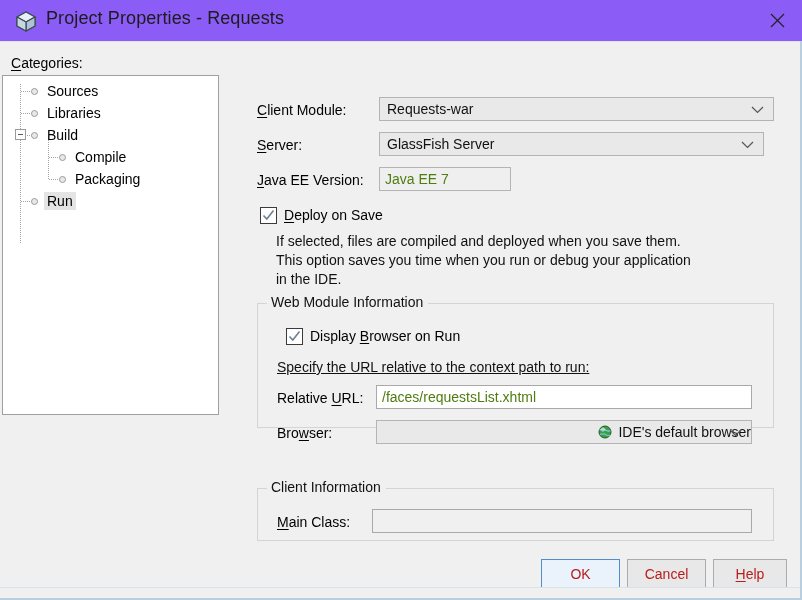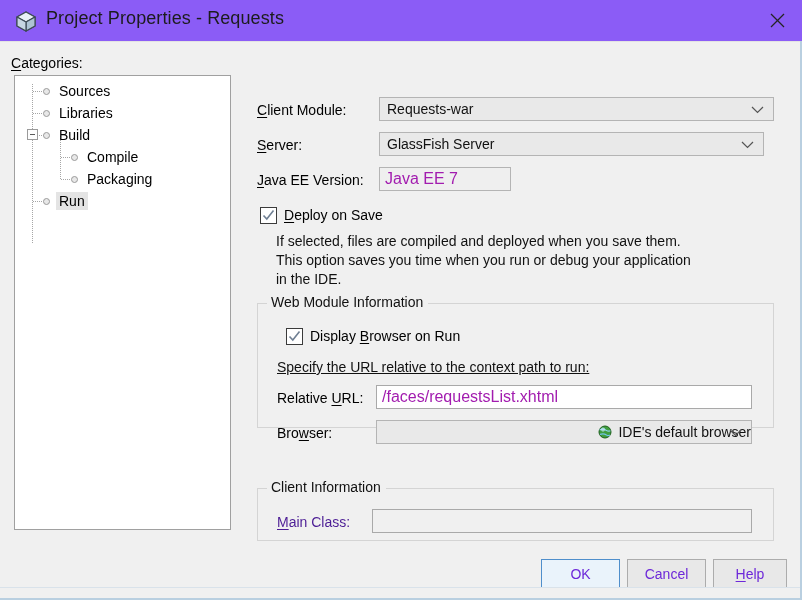--- a/index.html
+++ b/index.html
@@ -75,22 +75,22 @@
   .cat-label {
     position: absolute;
     left: 11px; top: 13px;
     font-size: 14px;
     white-space: nowrap;
   }
 
   
   .tree-box {
     position: absolute;
-    left: 14px; top: 33px;
-    width: 217px; height: 455px;
+    left: 2px; top: 33px;
+    width: 217px; height: 340px;
     background: #ffffff;
     border: 1px solid #a0a0a0;
     box-sizing: border-box;
     overflow: hidden;
   }
   .tree-row {
     position: relative;
     height: 22px;
     display: flex;
     align-items: center;
@@ -181,22 +181,22 @@
   }
   .textfield {
     position: absolute;
     background: #ffffff;
     border: 1px solid #a9a9a9;
     box-sizing: border-box;
     height: 24px;
     display: flex;
     align-items: center;
     padding-left: 5px;
-    font-size: 16px;
-    color: #a21caf;
+    font-size: 14px;
+    color: #4d7c0f;
     white-space: nowrap;
   }
   .textfield.readonly {
     background: #efefef;
     border-color: #b4b4b4;
   }
   .textfield.disabled {
     background: #f0f0f0;
     border-color: #a9a9a9;
   }
@@ -256,21 +256,21 @@
     width: 800px; height: 1px;
     background: #d9e2ea;
   }
   .btn {
     position: absolute;
     height: 29px;
     background: #e8e8e8;
     border: 1px solid #acacac;
     box-sizing: border-box;
     font-size: 14px;
-    color: #6d28d9;
+    color: #b91c1c;
     display: flex;
     align-items: center;
     justify-content: center;
     cursor: default;
     font-family: "Liberation Sans", sans-serif;
   }
   .btn.default {
     background: #eaf3fb;
     border: 1px solid #4f8ecb;
   }
@@ -417,21 +417,21 @@
             <svg width="13" height="8" viewBox="0 0 13 8">
                 <polyline points="1,1 6.5,6.5 12,1" fill="none" stroke="#555" stroke-width="1.2"></polyline>
               </svg>
           </span>
         </div>
       </div>
 
       <div class="group" style="left:14px; top:413px; width:517px; height:53px;text-decoration:underline;">
         <div class="group-title">Client Information</div>
 
-        <div class="lblrow" style="left:19px; top:24px; color:#4c1d95;"><span class="mn">M</span>ain Class:</div>
+        <div class="lblrow" style="left:19px; top:24px; color:#000000;"><span class="mn">M</span>ain Class:</div>
         <div class="textfield disabled" style="left:114px; top:20px; width:380px;">
           <span></span>
         </div>
       </div>
 
     </div>
   </div>
 
   <div class="btn default" style="left:541px; top:559px; width:79px;">
     <span>OK</span>

